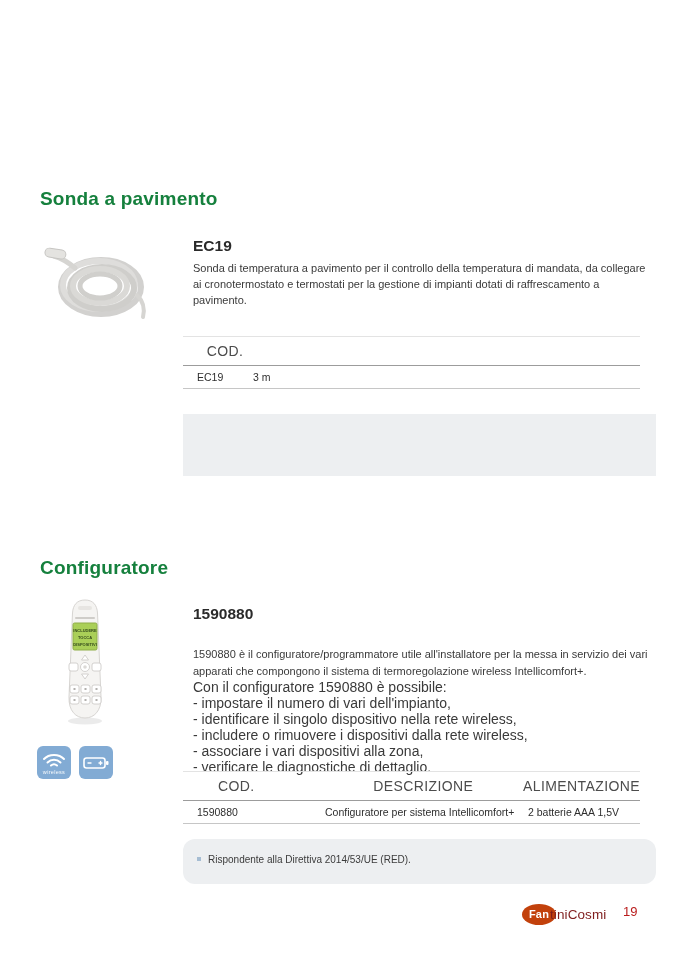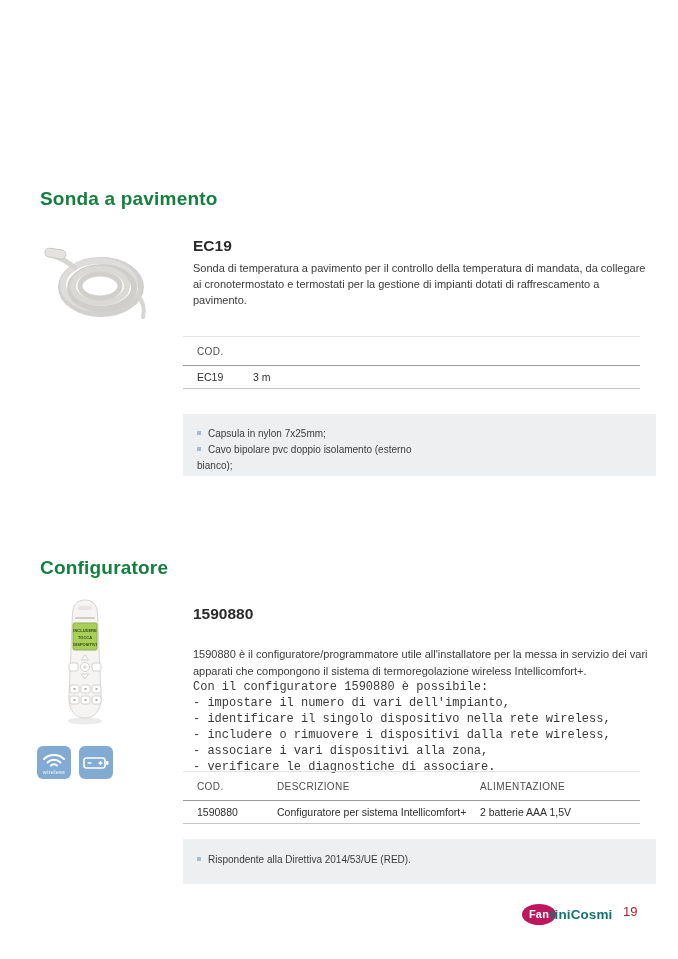--- a/index.html
+++ b/index.html
@@ -12,52 +12,52 @@
   .product-code { position:absolute; left:193px; font-size:15.5px; color:#2a2a2a; }
   .body-text { position:absolute; left:193px; width:458px; font-size:11px; line-height:16px; color:#3a3a3a; }
 
   
   .spec-table { position:absolute; left:183px; width:457px; }
   .rule { height:1px; width:100%; }
   .rule.top { background:#e3e3e3; }
   .rule.mid { background:#9c9c9c; }
   .rule.bot { background:#c6c6c6; }
   .t-head { display:flex; align-items:center; height:28px; padding-left:14px; }
-  .t-head span { font-size:10px; letter-spacing:.4px; color:#4c4c4c; }
+  .t-head span { font-size:14px; letter-spacing:.4px; color:#4c4c4c;text-align:center; }
   .t-row { display:flex; align-items:center; height:22px; padding-left:14px; }
   .t-row span { font-size:10.5px; color:#2e2e2e; }
   .c1a { width:56px; } 
   .c1b { flex:1; }
   .c2a { width:80px; } 
-  .c2b { width:203px; }
+  .c2b { width:203px;margin-left:48px; }
   .c2c { flex:1; }
 
   
   .feature-box { position:absolute; left:183px; width:473px; background:#edeff1; padding:12px 10px 0 14px; }
   .feature-cols { display:flex; }
   .fcol1 { width:225px; }
   .fcol2 { flex:1; }
   .feature-item { font-size:10px; line-height:16px; color:#3b3b3b; }
   .bullet-sq { display:inline-block; width:4px; height:4px; background:#a6bdd3; margin-right:7px; vertical-align:2px; }
 
   
   .cap-block { position:absolute; left:193px; width:462px;margin-top:18px; }
   .cap-block p { font-size:11px; line-height:16.5px; color:#3a3a3a; }
-  .cap-line { font-size:12px; line-height:16px; color:#3a3a3a;font-family:Liberation Mono, monospace; }
+  .cap-line { font-size:14px; line-height:16px; color:#3a3a3a; }
 
   
   .badge-row { position:absolute; left:37px; top:746px; display:flex; gap:8px; }
   .badge { width:34px; height:33px; background:#82abd4; border-radius:6px; display:flex; flex-direction:column; align-items:center; justify-content:center; }
   .badge-label { font-size:5.5px; color:rgba(255,255,255,.95); margin-top:1px; letter-spacing:.3px; }
 
   
   .footer-logo { position:absolute; left:522px; top:903px; height:22px; display:flex; align-items:center; }
-  .logo-oval { position:relative; width:34px; height:21px; background:#be185d; border-radius:50%; display:flex; align-items:center; justify-content:center; z-index:1; }
+  .logo-oval { position:relative; width:34px; height:21px; background:#c2410c; border-radius:50%; display:flex; align-items:center; justify-content:center; z-index:1; }
   .logo-oval span { color:#ffffff; font-weight:bold; font-size:11px; letter-spacing:.2px; }
-  .logo-text { position:relative; left:-6px; z-index:2; color:#0f766e; font-weight:bold; font-size:13.5px; letter-spacing:.1px; }
+  .logo-text { position:relative; left:-6px; z-index:2; color:#7f1d1d; font-weight:normal; font-size:13.5px; letter-spacing:.1px; }
   .page-number { position:absolute; left:623px; top:904px; font-size:13px; color:#b91c1c; }
 
   .img-box { position:absolute; }
 </style>
 </head>
 <body>
 
 <div class="page">
 
   <h2 class="section-title" style="top:188px;">Sonda a pavimento</h2>
@@ -86,24 +86,20 @@
     <div class="rule mid"></div>
     <div class="t-row">
       <span class="c1a">EC19</span>
       <span class="c1b">3 m</span>
     </div>
     <div class="rule bot"></div>
   </div>
 
   <div class="feature-box" style="top:414px; height:62px;">
     <div class="feature-cols">
-      <div class="fcol1">
-        <div class="feature-item"><span class="bullet-sq"></span><span>Capsula in nylon 7x25mm;</span></div>
-        <div class="feature-item"><span class="bullet-sq"></span><span>Cavo bipolare pvc doppio isolamento (esterno bianco);</span></div>
-      </div>
     </div>
   </div>
 
   <h2 class="section-title" style="top:557px;">Configuratore</h2>
 
   <div class="img-box" style="left:56px; top:597px;">
     <svg width="58" height="130" viewBox="0 0 58 130">
       <ellipse cx="29" cy="124" rx="17" ry="3.5" fill="rgba(0,0,0,0.08)"></ellipse>
       <path d="M29 3 C37 3 41 8 41.5 16 L45 100 C45.5 114 38 121 29 121 C20 121 12.5 114 13 100 L16.5 16 C17 8 21 3 29 3 Z" fill="#f5f4f2" stroke="#d7d5d2" stroke-width="1"></path>
       <rect x="22" y="9" width="14" height="4" rx="2" fill="#e7e5e2"></rect>
@@ -154,40 +150,40 @@
 
   <h3 class="product-code" style="top:605px;">1590880</h3>
 
   <div class="cap-block" style="top:628px;">
     <p>1590880 è il configuratore/programmatore utile all'installatore per la messa in servizio dei vari apparati che compongono il sistema di termoregolazione wireless Intellicomfort+.</p>
     <div class="cap-line">Con il configuratore 1590880 è possibile:</div>
     <div class="cap-line">- impostare il numero di vari dell'impianto,</div>
     <div class="cap-line">- identificare il singolo dispositivo nella rete wireless,</div>
     <div class="cap-line">- includere o rimuovere i dispositivi dalla rete wireless,</div>
     <div class="cap-line">- associare i vari dispositivi alla zona,</div>
-    <div class="cap-line"> - verificare le diagnostiche di associare.</div>
+    <div class="cap-line"> - verificare le diagnostiche di dettaglio.</div>
   </div>
 
   <div class="spec-table" style="top:771px;">
     <div class="rule top"></div>
     <div class="t-head">
       <span class="c2a">COD.</span>
       <span class="c2b">DESCRIZIONE</span>
       <span class="c2c">ALIMENTAZIONE</span>
     </div>
     <div class="rule mid"></div>
     <div class="t-row">
       <span class="c2a">1590880</span>
       <span class="c2b">Configuratore per sistema Intellicomfort+</span>
       <span class="c2c">2 batterie AAA 1,5V</span>
     </div>
     <div class="rule bot"></div>
   </div>
 
-  <div class="feature-box" style="top:839px; height:45px; padding-top:13px;">
+  <div class="feature-box" style="top:839px; height:45px; padding-top:13px;border-radius:12px;">
     <div class="feature-item"><span class="bullet-sq"></span><span>Rispondente alla Direttiva 2014/53/UE (RED).</span></div>
   </div>
 
   <div class="footer-logo">
     <div class="logo-oval">
         <span>Fan</span>
       </div>
     <span class="logo-text">tiniCosmi</span>
   </div>
   <div class="page-number">19</div>

